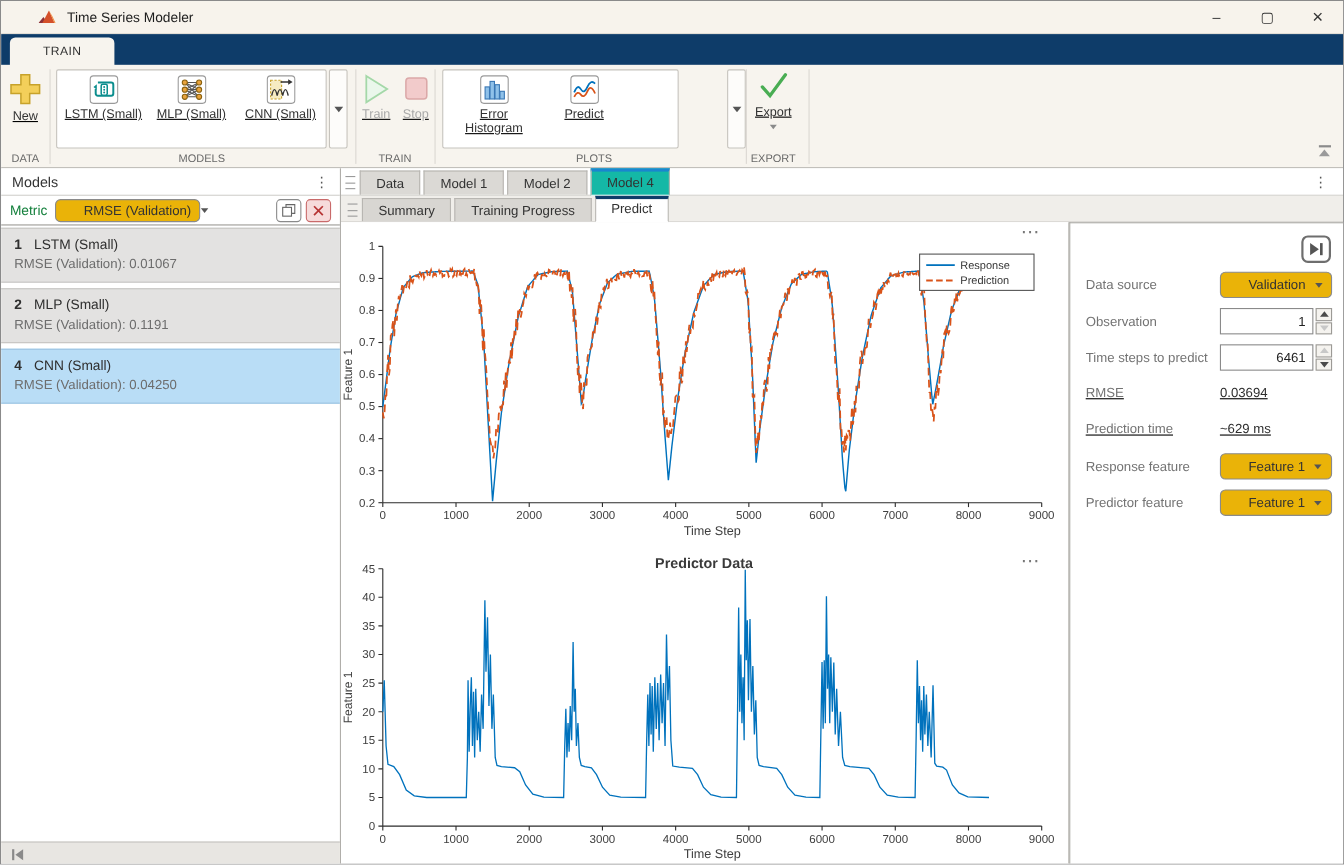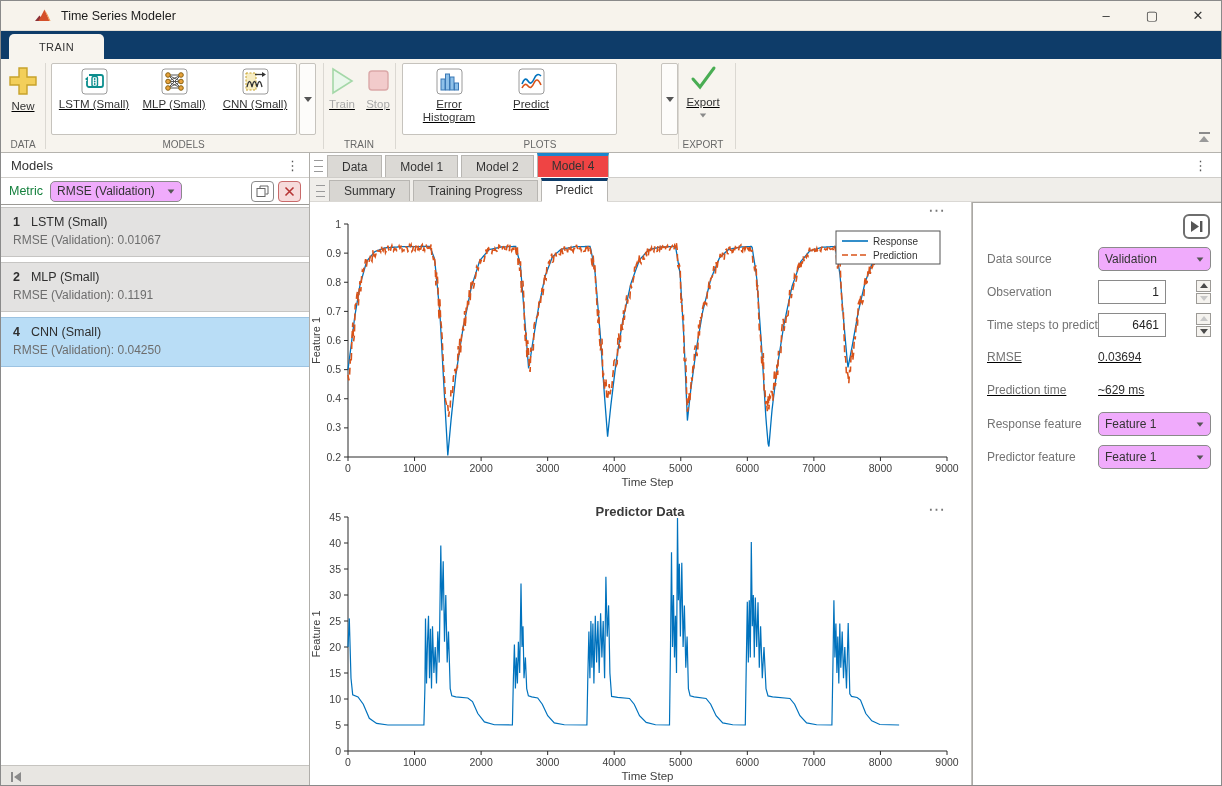--- a/index.html
+++ b/index.html
@@ -42,21 +42,21 @@
   
   .left-panel{position:absolute;left:0;top:152px;width:309px;height:634px;background:#fff;
               border-right:1px solid #b0aeaa;box-sizing:border-box;}
   .lp-header{height:24px;border-bottom:1px solid #d2d0cc;display:flex;align-items:center;}
   .lp-header .t{font-size:13px;color:#333;margin-left:10px;}
   .kebab{margin-left:auto;margin-right:10px;color:#555;font-size:13px;line-height:1;}
   .metric-row{height:27px;border-bottom:1px solid #9c9a96;display:flex;align-items:center;
               padding:0 8px;box-sizing:border-box;}
   .metric-row .lbl{font-size:12.5px;color:#15803d;margin-right:7px;}
   .dropdown{display:flex;align-items:center;border:1px solid #8a8a8a;border-radius:5px;
-            background:#f0abfc;height:21px;padding:0 6px;box-sizing:border-box;}
+            background:#eab308;height:21px;padding:0 25px;box-sizing:border-box;}
   .dropdown .val{font-size:12px;color:#333;flex:1;white-space:nowrap;}
   .dropdown .caret-down{margin-left:8px;transform:scale(.85);}
   .metric-dd{width:132px;}
   .sq-btn{width:23px;height:21px;border:1px solid #8a8a8a;border-radius:4px;background:#fff;
           display:flex;align-items:center;justify-content:center;box-sizing:border-box;}
   .sq-btn.red{background:#f6dbdb;border-color:#c96a6a;margin-left:4px;}
   .model-cards{padding-top:2px;}
   .model-card{height:50px;margin-bottom:5px;background:#e3e2e1;border-top:1px solid #c6c5c3;
               border-bottom:1px solid #c6c5c3;padding:7px 0 0 12px;box-sizing:border-box;}
   .model-card.selected{background:#b9ddf6;border-color:#9cc3e2;}
@@ -67,21 +67,21 @@
              border-top:1px solid #c6c4c0;display:flex;align-items:center;}
   .lp-bottom svg{margin-left:8px;}
   
   .doc-tabbar{position:absolute;left:309px;top:152px;right:0;height:25px;background:#fff;
               border-bottom:1px solid #cfcdc9;box-sizing:border-box;display:flex;
               align-items:flex-end;padding-left:4px;}
   .grip{width:9px;height:12px;margin:0 4px 5px 0;display:flex;flex-direction:column;justify-content:space-between;}
   .grip i{display:block;height:1px;background:#9a9a9a;}
   .dtab{height:22px;line-height:22px;padding:0 14px;background:#dbd9d5;border:1px solid #b8b6b2;
         border-bottom:none;font-size:12px;color:#333;margin-right:3px;box-sizing:border-box;}
-  .dtab.active{background:#ef4444;border-top:3px solid #1a86ce;height:25px;line-height:20px;
+  .dtab.active{background:#14b8a6;border-top:3px solid #1a86ce;height:25px;line-height:20px;
                margin-bottom:-1px;border-bottom:1px solid #fff;position:relative;z-index:2;}
   .doc-tabbar .kebab{position:absolute;right:14px;bottom:5px;margin:0;}
   .sub-tabbar{position:absolute;left:309px;top:177px;right:0;height:24px;background:#f0eeea;
               border-bottom:1px solid #dad8d4;box-sizing:border-box;display:flex;
               align-items:flex-end;padding-left:6px;}
   .stab{height:21px;line-height:21px;padding:0 14px;background:#d8d6d2;border:1px solid #b8b6b2;
         border-bottom:none;font-size:12px;color:#333;margin-right:3px;box-sizing:border-box;}
   .stab.active{background:#fff;border-top:3px solid #0e3c69;height:24px;line-height:19px;
                margin-bottom:-1px;border-bottom:1px solid #fff;position:relative;z-index:2;}
   
@@ -94,21 +94,21 @@
               line-height:14px;cursor:default;}
   .chart svg{position:absolute;left:0;top:0;font-family:"Liberation Sans",sans-serif;}
   
   .right-panel{position:absolute;left:971px;top:201px;width:251px;height:585px;background:#fff;
                border-left:1px solid #aaa8a4;border-top:1px solid #aaa8a4;box-sizing:border-box;}
   .rp-collapse{position:absolute;top:11px;right:13px;width:27px;height:25px;border:2px solid #6e6e6e;
                border-radius:6px;display:flex;align-items:center;justify-content:center;box-sizing:border-box;}
   .rp-form{position:absolute;top:44px;left:14px;right:12px;}
   .rp-row{display:flex;align-items:center;height:24px;margin-bottom:9px;}
   .rp-row .lbl{flex:1;font-size:12px;color:#737373;}
-  .rp-ctl{width:113px;box-sizing:border-box;gap:28px;}
+  .rp-ctl{width:102px;box-sizing:border-box;}
   .rp-dd{height:24px;}
   .rp-static{font-size:12px;color:#2e2e2e;}
   .rp-row.static{height:22px;margin-bottom:11px;text-decoration:underline;}
   .spinner{display:flex;height:24px;}
   .spin-box{flex:1;border:1px solid #8a8a8a;background:#fff;font-size:12px;color:#222;
             text-align:right;line-height:22px;padding-right:6px;box-sizing:border-box;}
   .spin-arrows{width:15px;margin-left:2px;display:flex;flex-direction:column;}
   .spin-btn{flex:1;border:1px solid #9c9a96;background:#f5f3ef;display:flex;align-items:center;
             justify-content:center;box-sizing:border-box;}
   .spin-btn + .spin-btn{margin-top:1px;}

